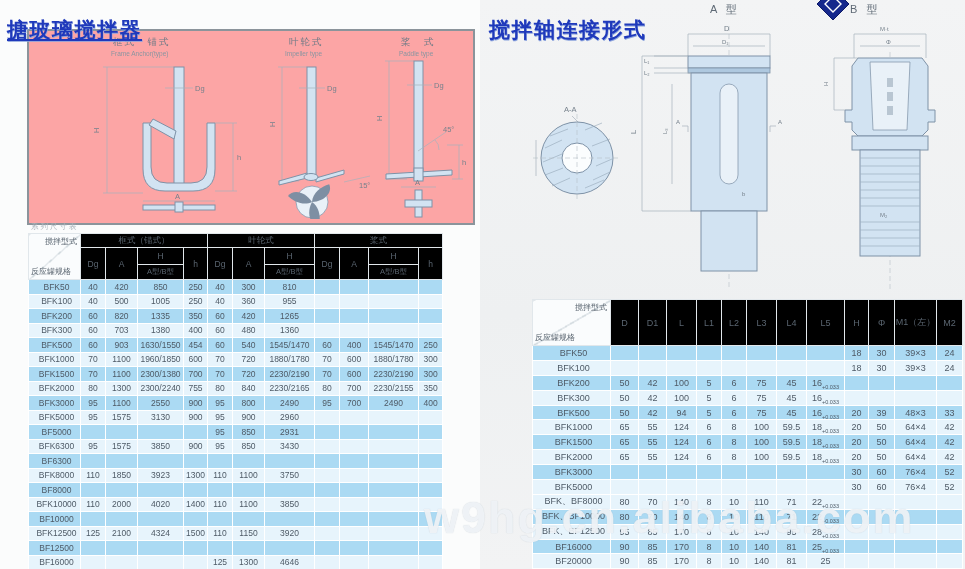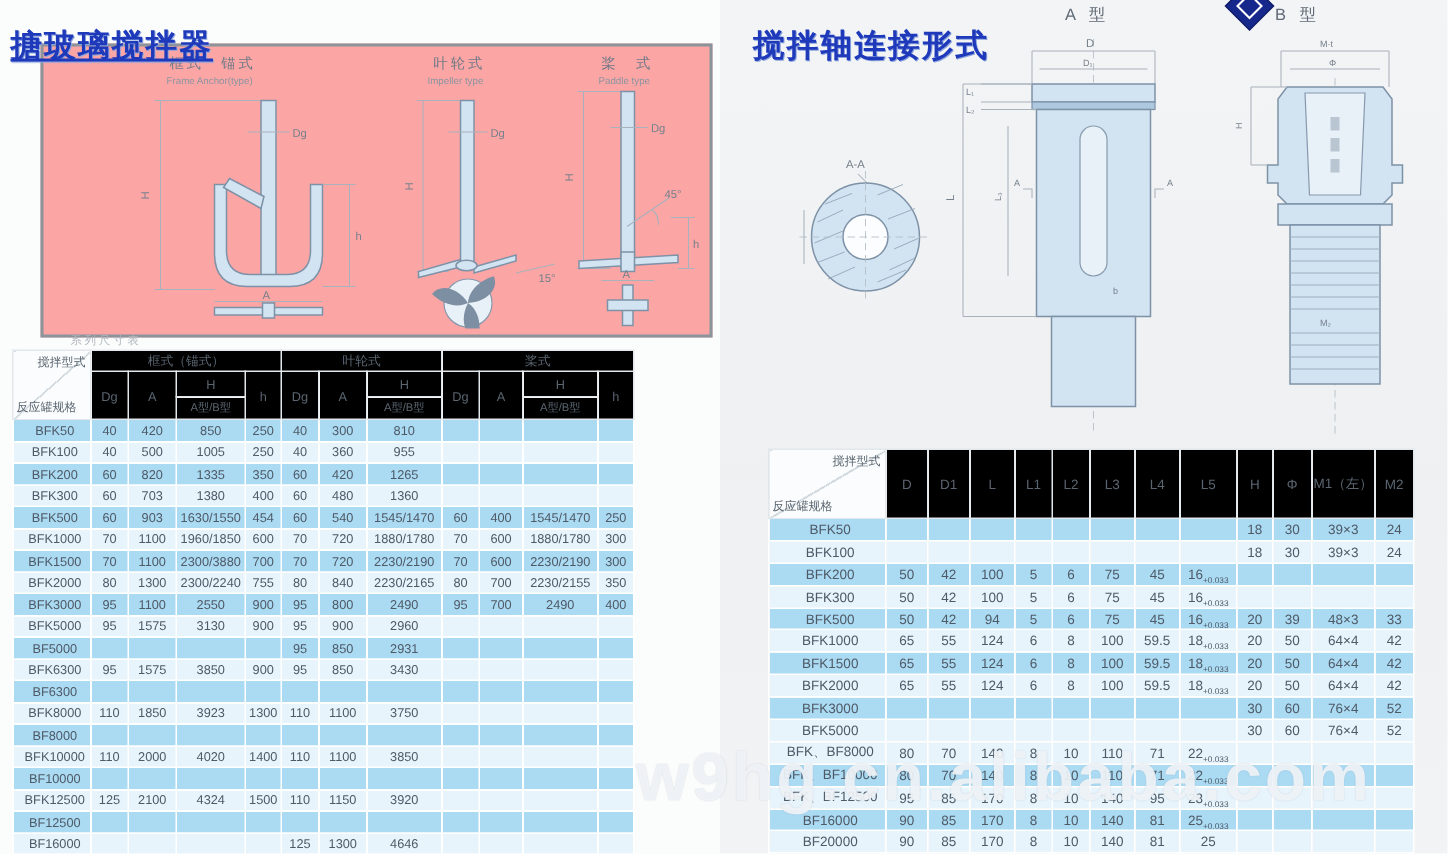--- a/index.html
+++ b/index.html
@@ -14,32 +14,32 @@
     background:linear-gradient(180deg,#f3f4f5 0%,#eef0f1 55%,#f2f3f4 100%);
     z-index:0;
   }
   .page-title{
     position:absolute;z-index:3;
     font-size:21px;font-weight:bold;color:#1f39bb;letter-spacing:1.5px;
     text-shadow:0.6px 0.8px 0 #8ba3dd;
     white-space:nowrap;
   }
   #left-title{left:7px;top:2px;text-decoration:underline;}
-  #right-title{left:502px;top:2px;}
+  #right-title{left:489px;top:2px;}
   .diagram-box{
     position:absolute;left:27px;top:29px;width:444px;height:192px;
     background:#fca5a5;border:2px solid #8b949b;z-index:1;
   }
   .faint-caption{
     position:absolute;left:31px;top:222px;font-size:7.5px;color:#aeb6bd;
-    letter-spacing:2px;z-index:1;margin-left:16px;
+    letter-spacing:2px;z-index:1;
   }
   .right-diagram{position:absolute;left:492px;top:0;width:470px;height:296px;z-index:1;}
 
-  table{position:absolute;border-collapse:collapse;table-layout:fixed;z-index:2;}
+  table{position:absolute;border-collapse:collapse;table-layout:fixed;z-index:2;margin-left:20px;}
   #left-table{left:8px;top:233px;width:414px;font-size:8.5px;}
   #right-table{left:512px;top:299px;width:430px;font-size:9px;}
   th{
     font-weight:normal;background:#000000;border:1px solid #e1e7eb;
     padding:0;color:#5a6570;overflow:hidden;white-space:nowrap;
   }
   #left-table tr.h1 th{height:13px;font-size:8.5px;}
   #left-table tr.h2 th{height:16px;}
   #left-table tr.h3 th{height:14px;font-size:7.5px;}
   #right-table th.colhead{height:45px;}
@@ -385,21 +385,21 @@
         <td>1880/1780</td>
         <td>70</td>
         <td>600</td>
         <td>1880/1780</td>
         <td>300</td>
       </tr>
       <tr class="hi">
         <td class="spec">BFK1500</td>
         <td>70</td>
         <td>1100</td>
-        <td>2300/3880</td>
+        <td>2300/1380</td>
         <td>700</td>
         <td>70</td>
         <td>720</td>
         <td>2230/2190</td>
         <td>70</td>
         <td>600</td>
         <td>2230/2190</td>
         <td>300</td>
       </tr>
       <tr class="lo">

